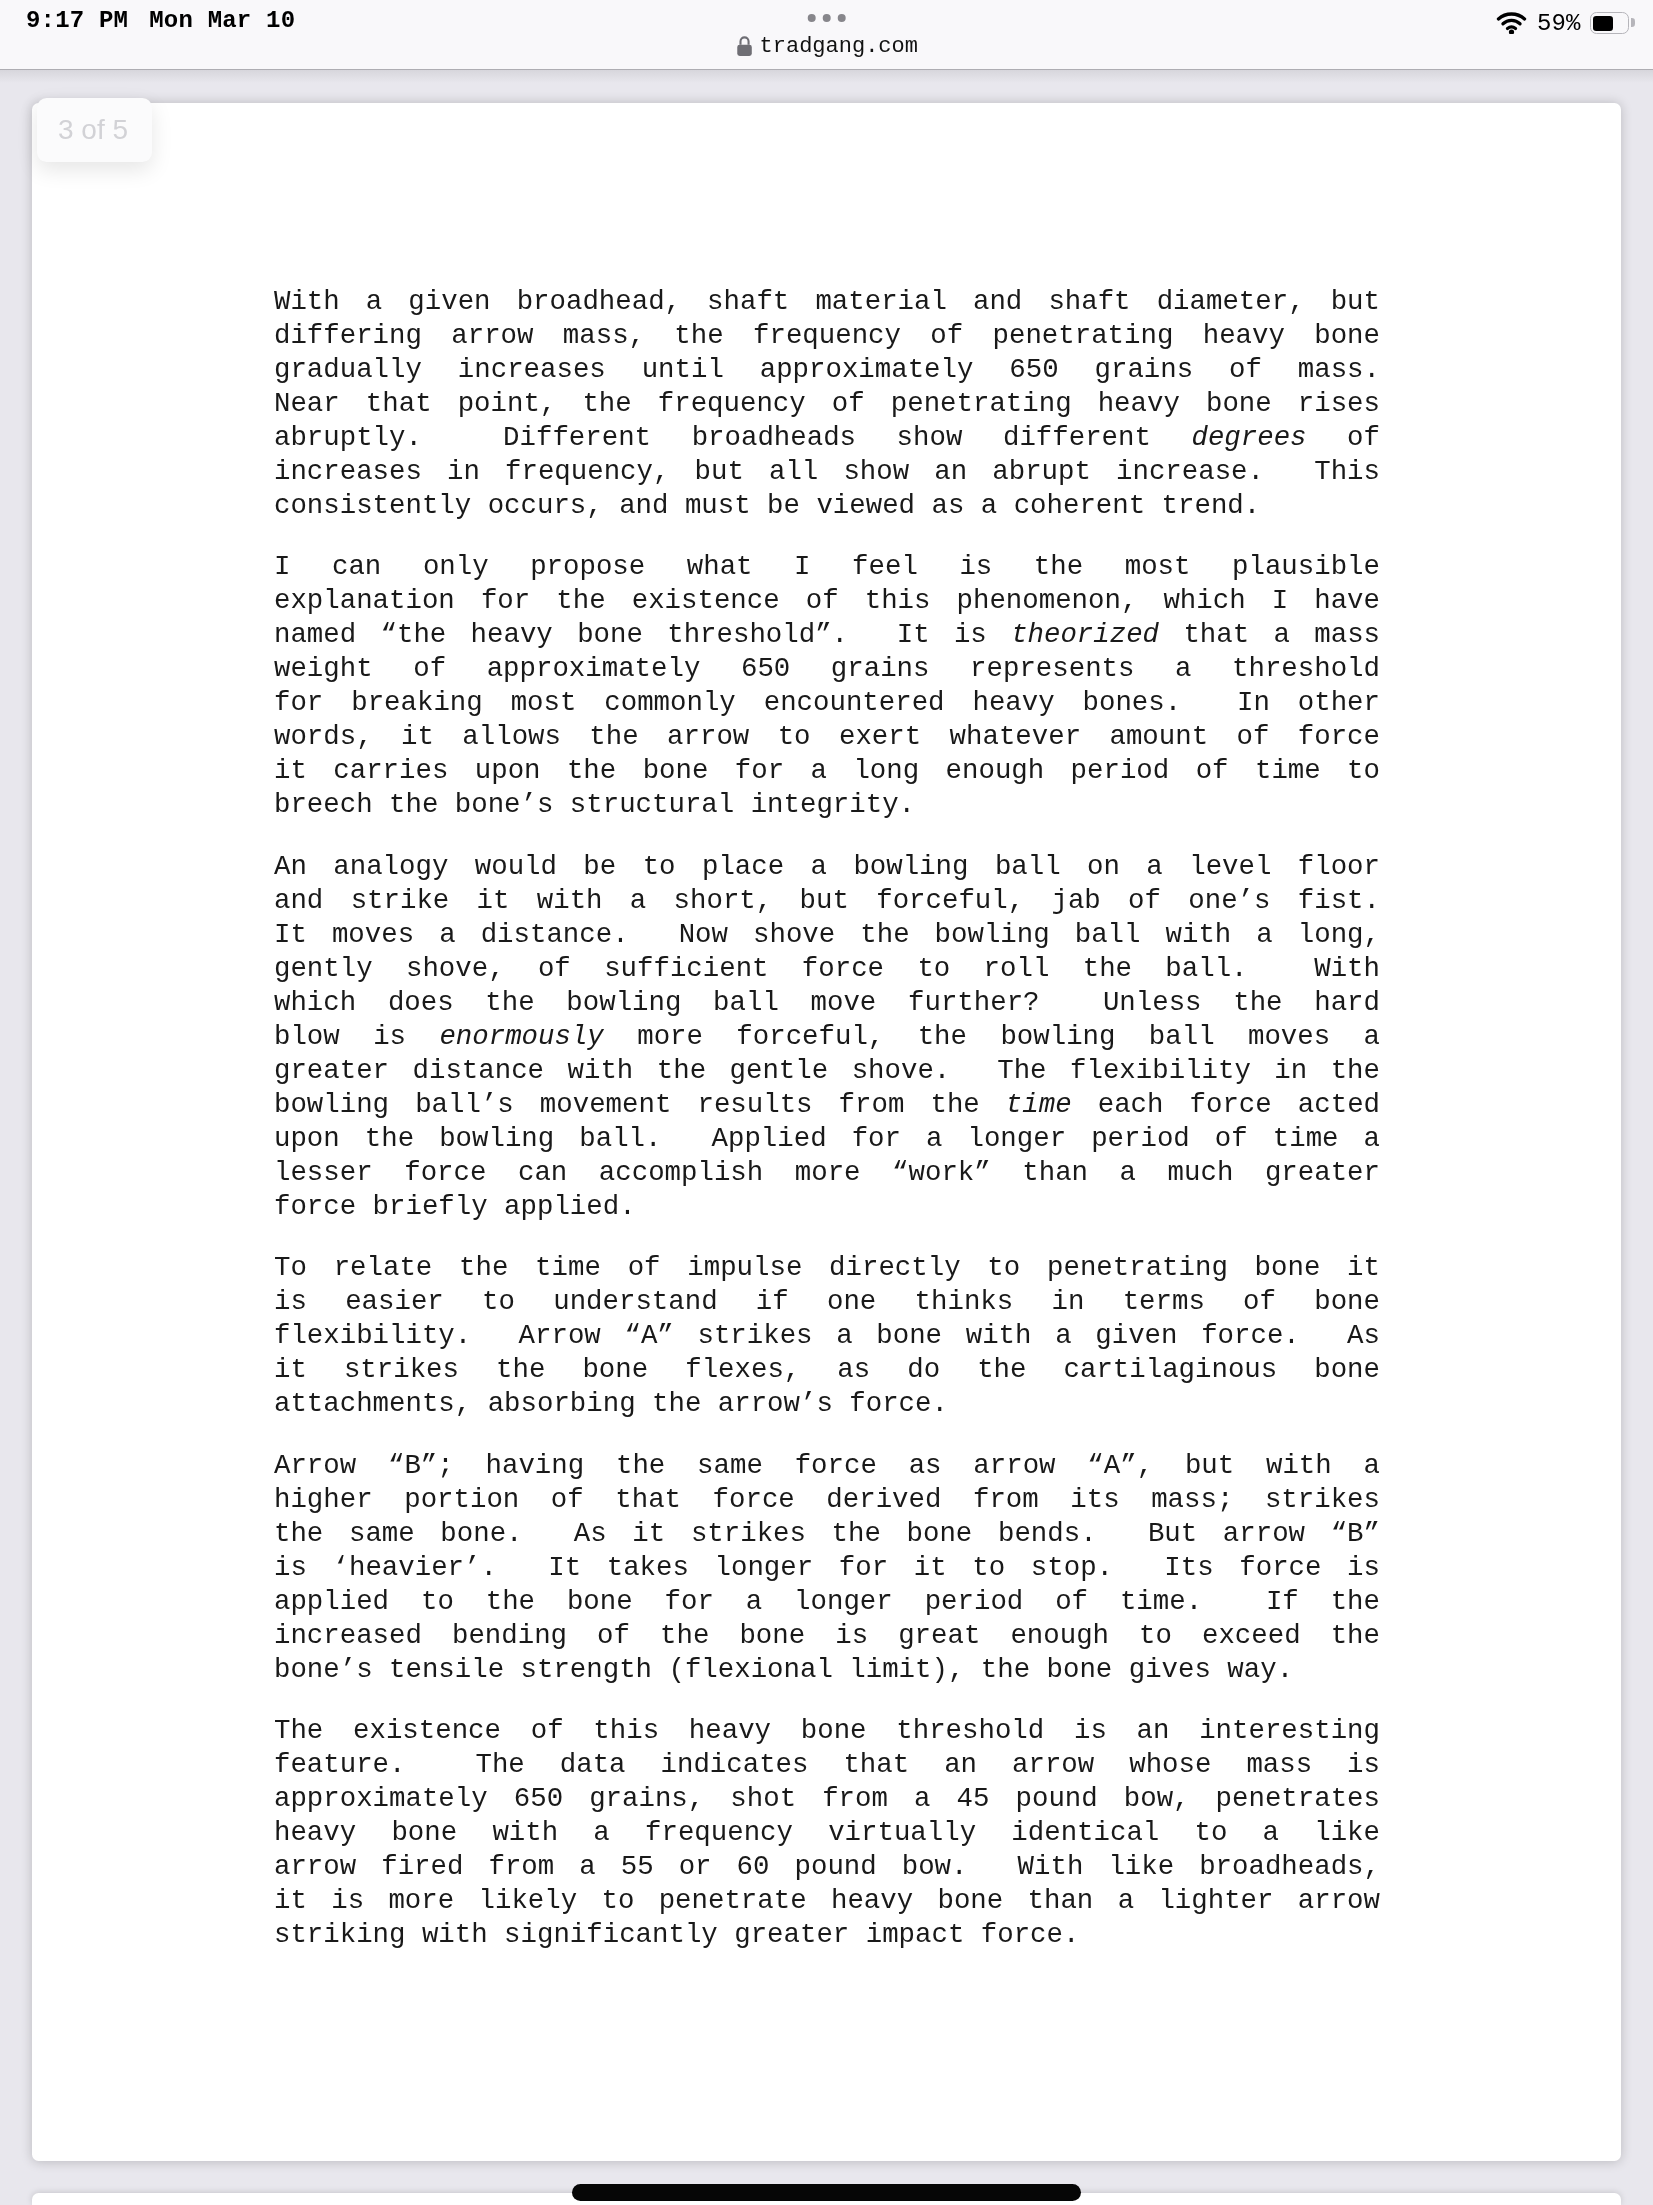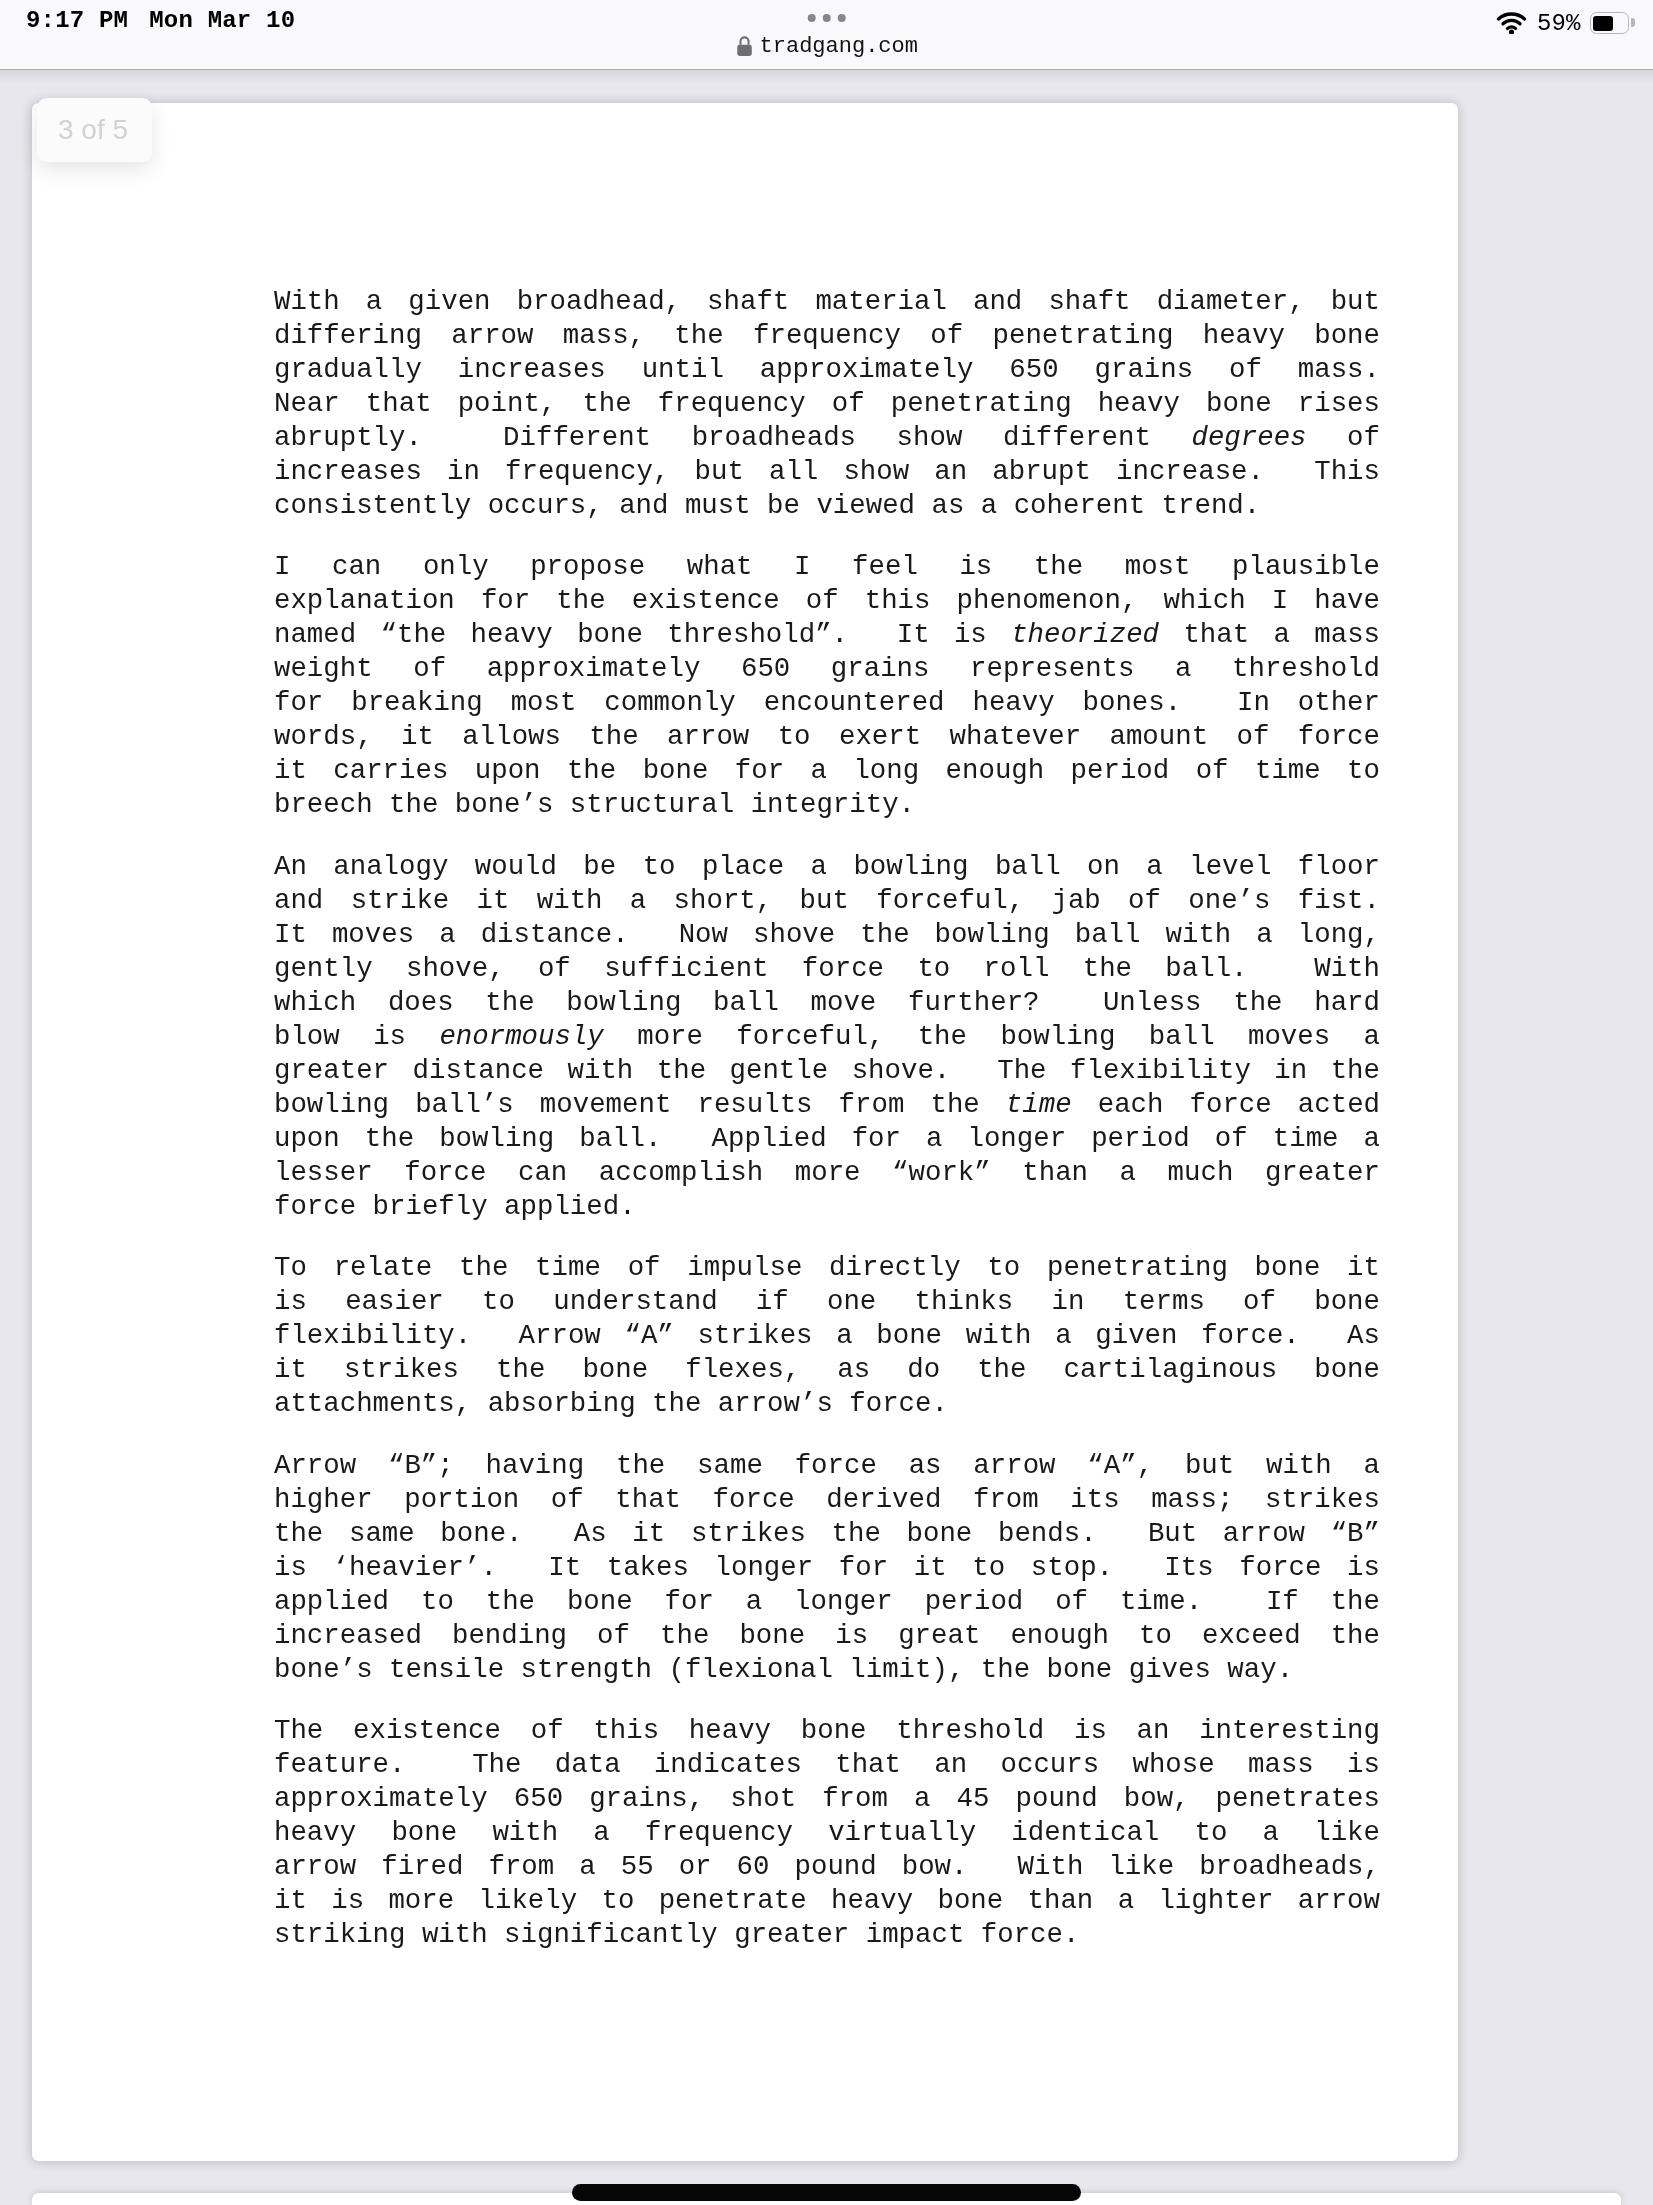--- a/index.html
+++ b/index.html
@@ -19,21 +19,21 @@
   .status-right{position:absolute;right:24px;top:9.7px;display:flex;align-items:center;gap:9.7px;
                 font-size:24px;color:#000;}
   .battery{position:relative;width:37px;height:20px;border:1.6px solid #b6b5ba;border-radius:6.5px;}
   .battery .fill{position:absolute;left:2.4px;top:2.4px;bottom:2.4px;width:56%;background:#000;border-radius:3.2px;}
   .battery .nub{position:absolute;right:-6.5px;top:4.8px;width:4px;height:9px;
                 background:#b6b5ba;border-radius:0 3.2px 3.2px 0;}
   .content-shadow{position:absolute;left:0;top:70px;width:1653px;height:13px;z-index:5;
                   background:linear-gradient(#d7d6dc,rgba(215,214,220,0));}
 
   
-  .page{position:absolute;left:32px;top:103px;width:1426px;height:2058px;background:#fff;
+  .page{position:absolute;left:32px;top:103px;width:1589px;height:2058px;background:#fff;
         border-radius:6.5px;box-shadow:0 0.8px 11.3px rgba(0,0,0,.20);z-index:10;}
   .next-page{position:absolute;left:32px;top:2193px;width:1589px;height:12px;background:#fff;
              border-radius:6.5px 6.5px 0 0;box-shadow:0 -0.8px 6.5px rgba(0,0,0,.15);z-index:10;}
   .page-indicator{position:absolute;left:37px;top:98px;width:115px;height:64px;z-index:20;
                   background:#fbfbfc;border-radius:9.7px;box-shadow:0 8px 21px rgba(0,0,0,.10);
                   display:flex;align-items:center;padding-left:21px;box-sizing:border-box;
                   font-size:28px;color:#d2d2d6;}
   .home-indicator{position:absolute;left:572px;top:2184px;width:509px;height:17px;
                   border-radius:9px;background:#060606;z-index:40;}
 
@@ -134,21 +134,21 @@
             <div class="line">Arrow “B”; having the same force as arrow “A”, but with a</div>
             <div class="line">higher portion of that force derived from its mass; strikes</div>
             <div class="line">the same bone.  As it strikes the bone bends.  But arrow “B”</div>
             <div class="line">is ‘heavier’.  It takes longer for it to stop.  Its force is</div>
             <div class="line">applied to the bone for a longer period of time.  If the</div>
             <div class="line">increased bending of the bone is great enough to exceed the</div>
             <div class="line end">bone’s tensile strength (flexional limit), the bone gives way.</div>
           </div>
           <div class="para">
             <div class="line">The existence of this heavy bone threshold is an interesting</div>
-            <div class="line">feature.  The data indicates that an occurs whose mass is</div>
+            <div class="line">feature.  The data indicates that an arrow whose mass is</div>
             <div class="line">approximately 650 grains, shot from a 45 pound bow, penetrates</div>
             <div class="line">heavy bone with a frequency virtually identical to a like</div>
             <div class="line">arrow fired from a 55 or 60 pound bow.  With like broadheads,</div>
             <div class="line">it is more likely to penetrate heavy bone than a lighter arrow</div>
             <div class="line end">striking with significantly greater impact force.</div>
           </div>
         </div>
     </div>
     <div class="page-indicator">
       <span>3 of 5</span>

